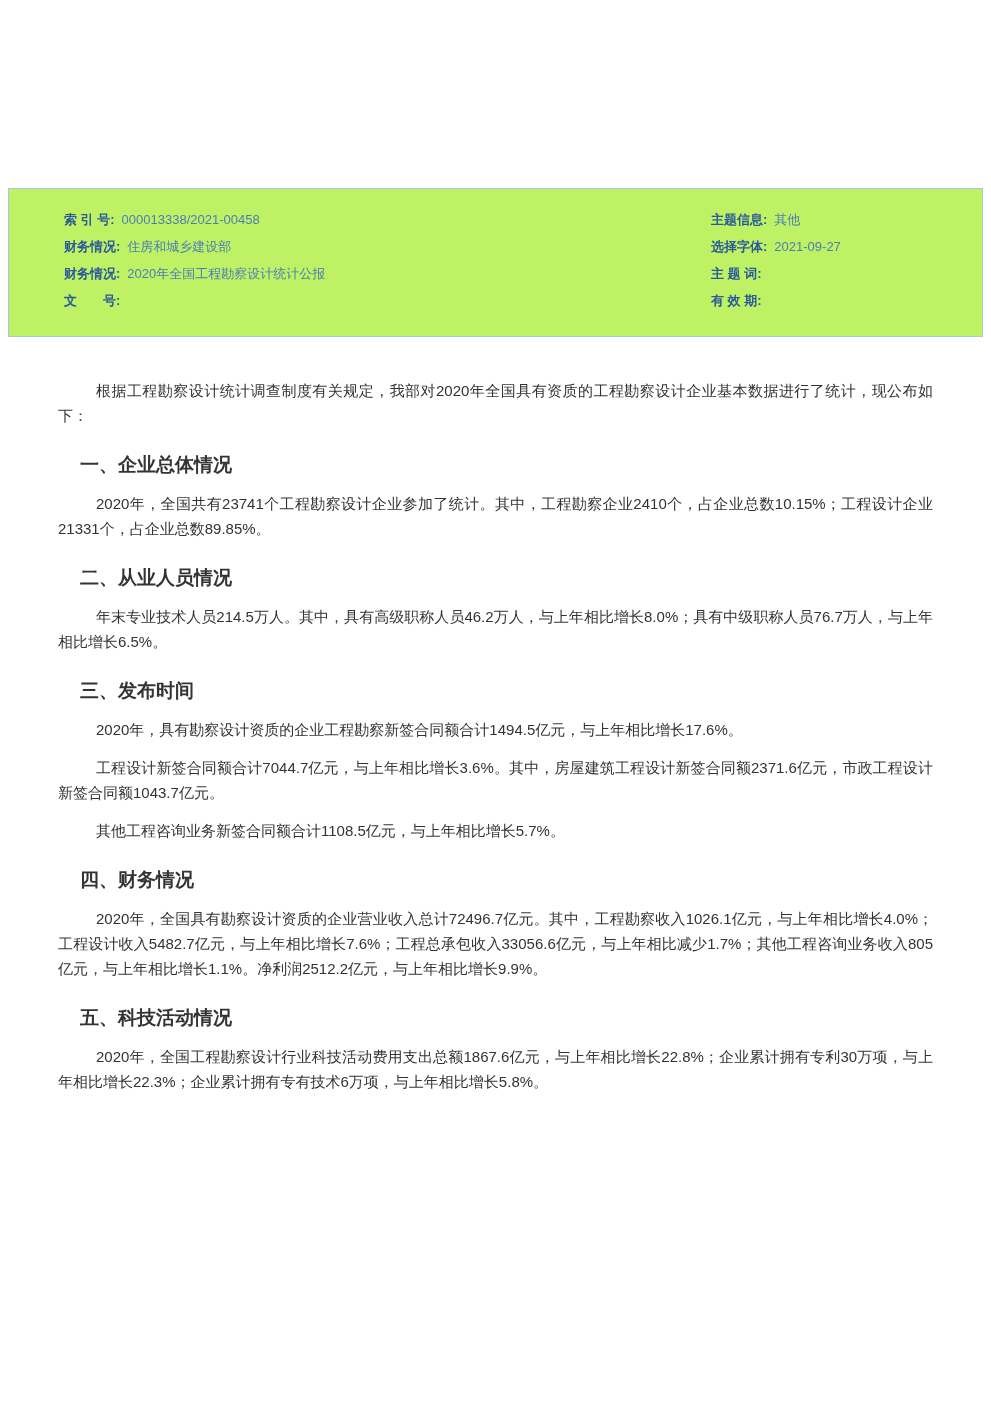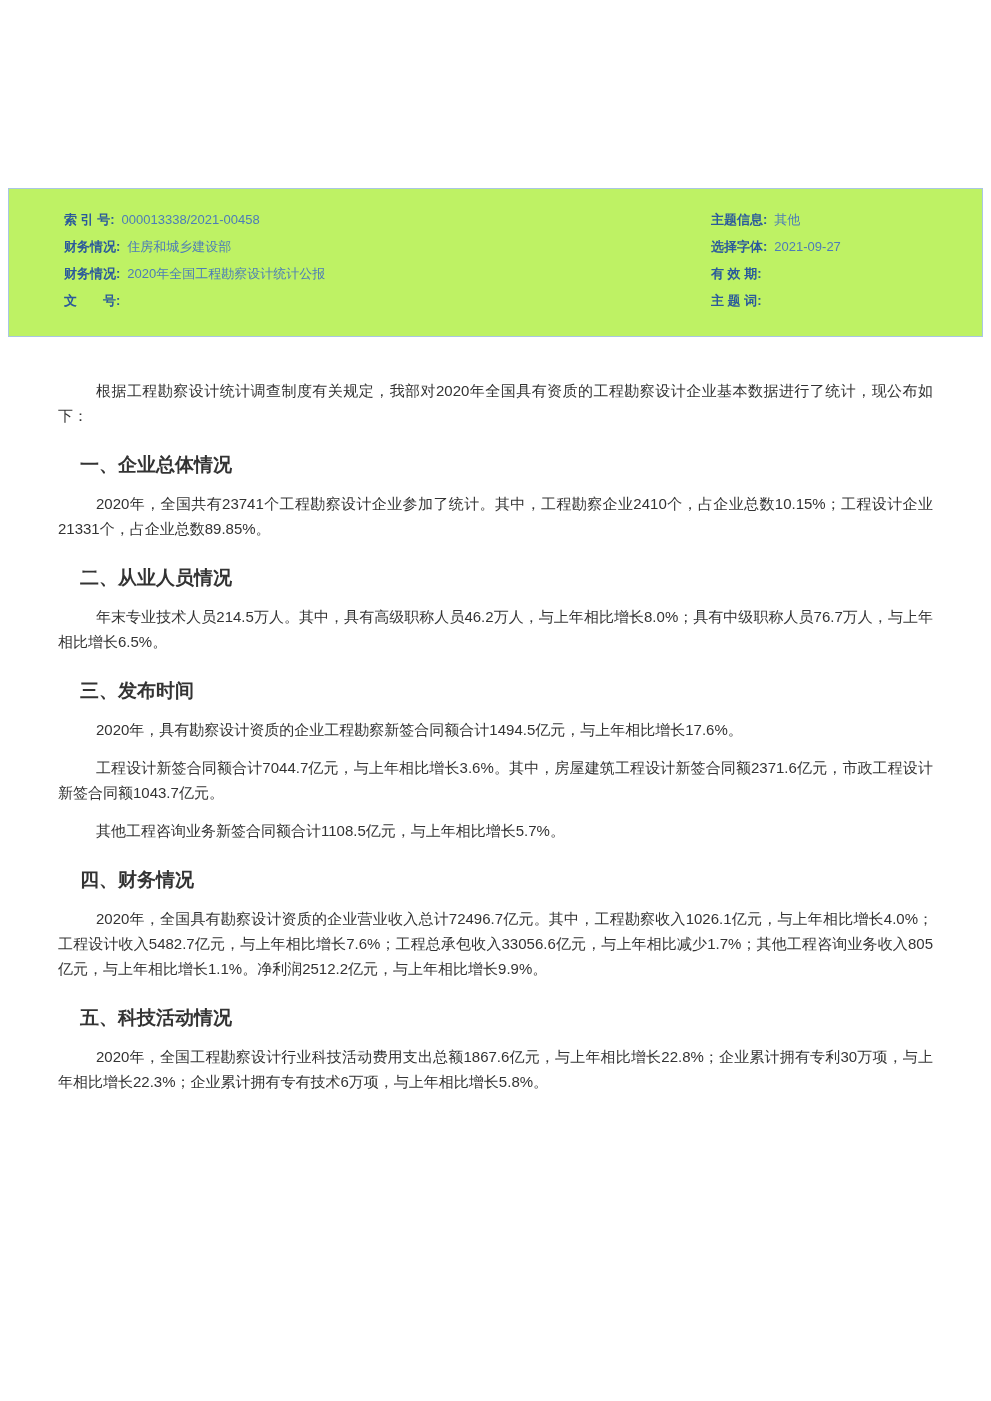--- a/index.html
+++ b/index.html
@@ -97,24 +97,24 @@
       </div>
     </div>
     <div class="info-col-right">
       <div class="info-row">
         <span class="info-label">主题信息:</span><span class="info-value">其他</span>
       </div>
       <div class="info-row">
         <span class="info-label">选择字体:</span><span class="info-value">2021-09-27</span>
       </div>
       <div class="info-row">
-        <span class="info-label">有 效 期:</span><span class="info-value"></span>
+        <span class="info-label">主 题 词:</span><span class="info-value"></span>
       </div>
       <div class="info-row">
-        <span class="info-label">主 题 词:</span><span class="info-value"></span>
+        <span class="info-label">有 效 期:</span><span class="info-value"></span>
       </div>
     </div>
   </div>
 
   <h1 class="article-title">2020年全国工程勘察设计统计公报</h1>
   <div class="divider"></div>
 
   <div class="toolbar">
     <span class="group">
       <span>选择字体：</span>

